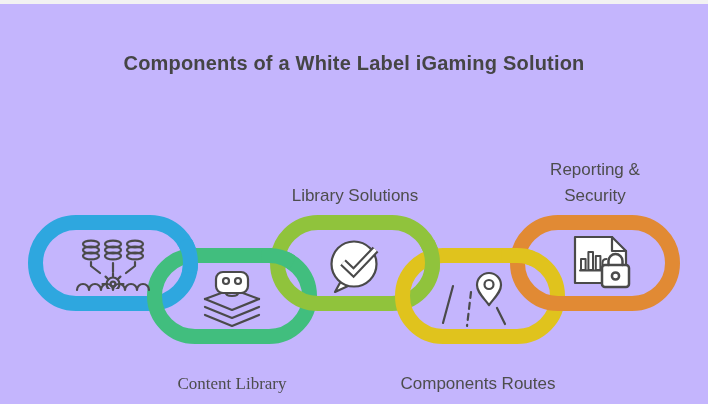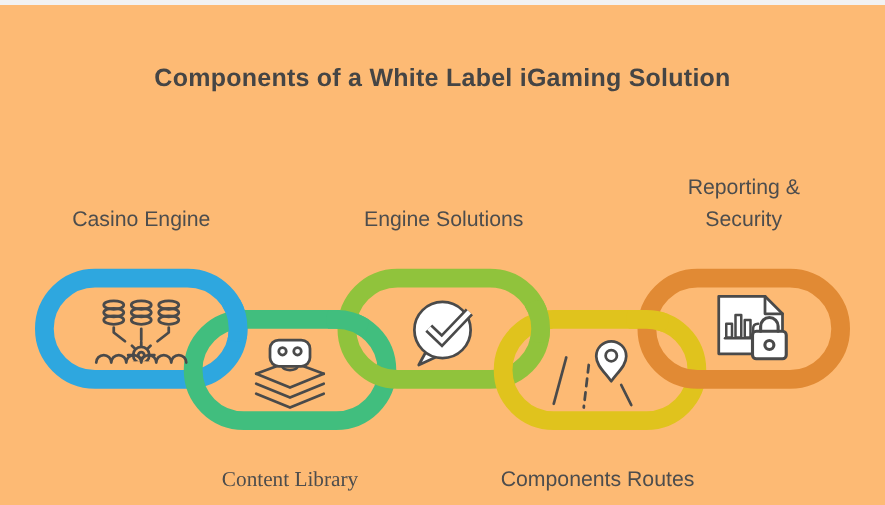--- a/index.html
+++ b/index.html
@@ -5,21 +5,21 @@
   html, body {
     margin: 0;
     padding: 0;
     background: #ffffff;
     font-family: "Liberation Sans", "DejaVu Sans", sans-serif;
   }
   .stage {
     position: relative;
     width: 708px;
     height: 404px;
-    background: #fdba74;
+    background: #c4b5fd;
     overflow: hidden;
   }
   .top-strip {
     position: absolute;
     left: 0; top: 0;
     width: 708px; height: 4px;
     background: #f2f2f2;
   }
   .title {
     position: absolute;
@@ -39,21 +39,21 @@
   .label {
     position: absolute;
     display: flex;
     justify-content: center;
     text-align: center;
     font-size: 17px;
     color: #4d4d4d;
     line-height: 1.5;
   }
   .label.top-row {
-    top: 136px;
+    top: 156px;
     height: 52px;
     align-items: flex-end;
   }
   .label.bottom-row {
     top: 371px;
     align-items: flex-start;
   }
   .lbl-1 { left: 23px;  width: 180px; }
   .lbl-3 { left: 265px; width: 180px; }
   .lbl-5 { left: 522px; width: 146px; }
@@ -159,19 +159,18 @@
         <rect x="595.8" y="256" width="4.6" height="14"></rect>
         <path d="M602.5 270 v-7 q0 -4 4 -4"></path>
         <path d="M580 270.5 H603"></path>
       </g>
       <rect x="602" y="265" width="27" height="22" rx="3" fill="#ffffff" stroke-width="2.5"></rect>
       <path d="M608.5 265 v-4 a7 7 0 0 1 14 0 v4" stroke-width="2.5"></path>
       <circle cx="615.5" cy="276" r="3.6" stroke-width="2.5" fill="#ffffff"></circle>
     </g>
   </svg>
 
-  <div class="label top-row lbl-1">Casino Engine</div>
   <div class="label bottom-row lbl-2">Content Library</div>
-  <div class="label top-row lbl-3">Engine Solutions</div>
+  <div class="label top-row lbl-3">Library Solutions</div>
   <div class="label bottom-row lbl-4">Components Routes</div>
   <div class="label top-row lbl-5">Reporting &amp; Security</div>
 
 </div>
 
 </body></html>

